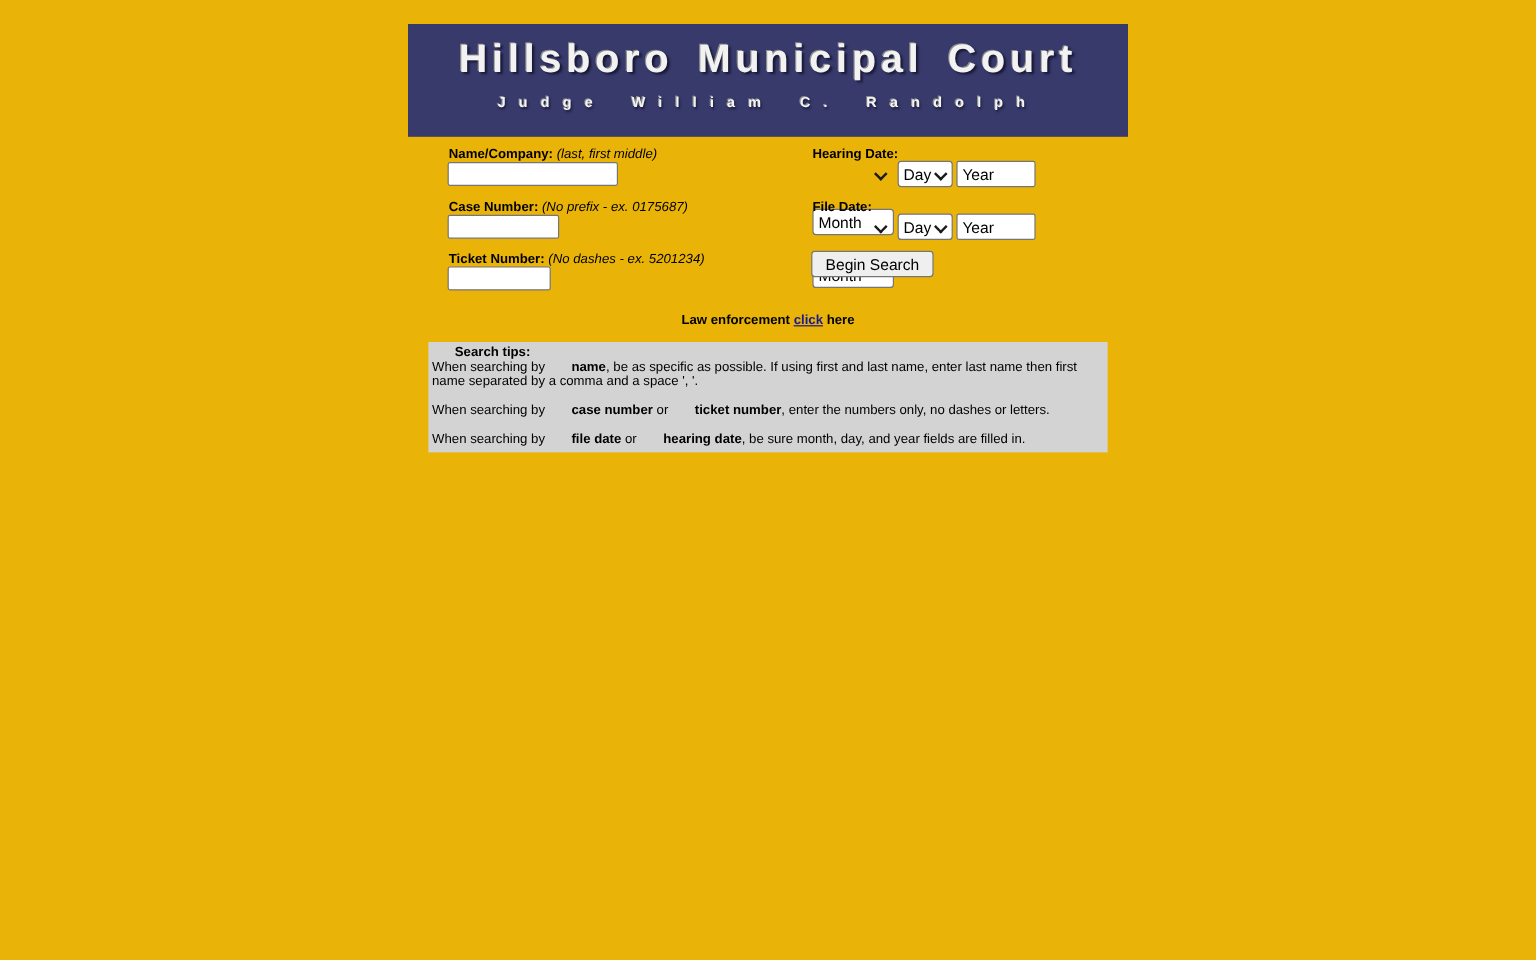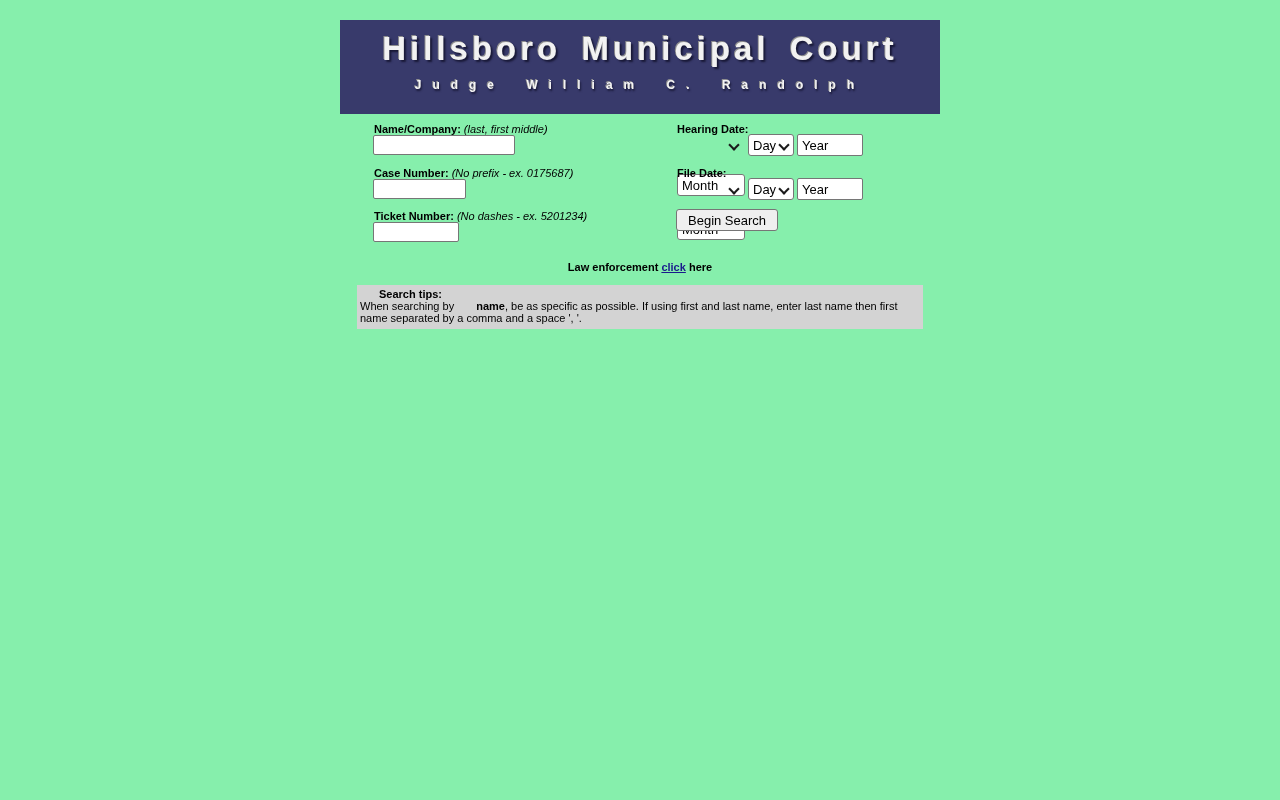--- a/index.html
+++ b/index.html
@@ -5,21 +5,21 @@
   html, body {
     margin: 0;
     padding: 0;
     background: #ffffff;
     font-family: "Liberation Sans", sans-serif;
   }
   .page {
     position: relative;
     width: 1280px;
     height: 800px;
-    background: #86efac;
+    background: #eab308;
     overflow: hidden;
   }
 
   
   .banner {
     position: absolute;
     left: 340px;
     top: 20px;
     width: 600px;
     height: 94px;
@@ -221,15 +221,17 @@
   </span>
   <input type="text" class="text-input year-input year-file" value="Year" style="">
 
   <button class="begin-search">Begin Search</button>
 
   <div class="law-line"><b>Law enforcement</b> <a href="#" class="law-link">click</a> <b>here</b></div>
 
   <div class="tips">
     <p class="tips-p"><b>Search tips:</b></p>
     <p class="tips-p"><span>When searching by </span><b>name</b><span>, be as specific as possible. If using first and last name, enter last name then first name separated by a comma and a space ', '.</span></p>
+    <p class="tips-p spaced"><span>When searching by </span><b>case number</b><span> or </span><b>ticket number</b><span>, enter the numbers only, no dashes or letters.</span></p>
+    <p class="tips-p spaced"><span>When searching by </span><b>file date</b><span> or </span><b>hearing date</b><span>, be sure month, day, and year fields are filled in.</span></p>
   </div>
 
 </div>
 
 </body></html>

